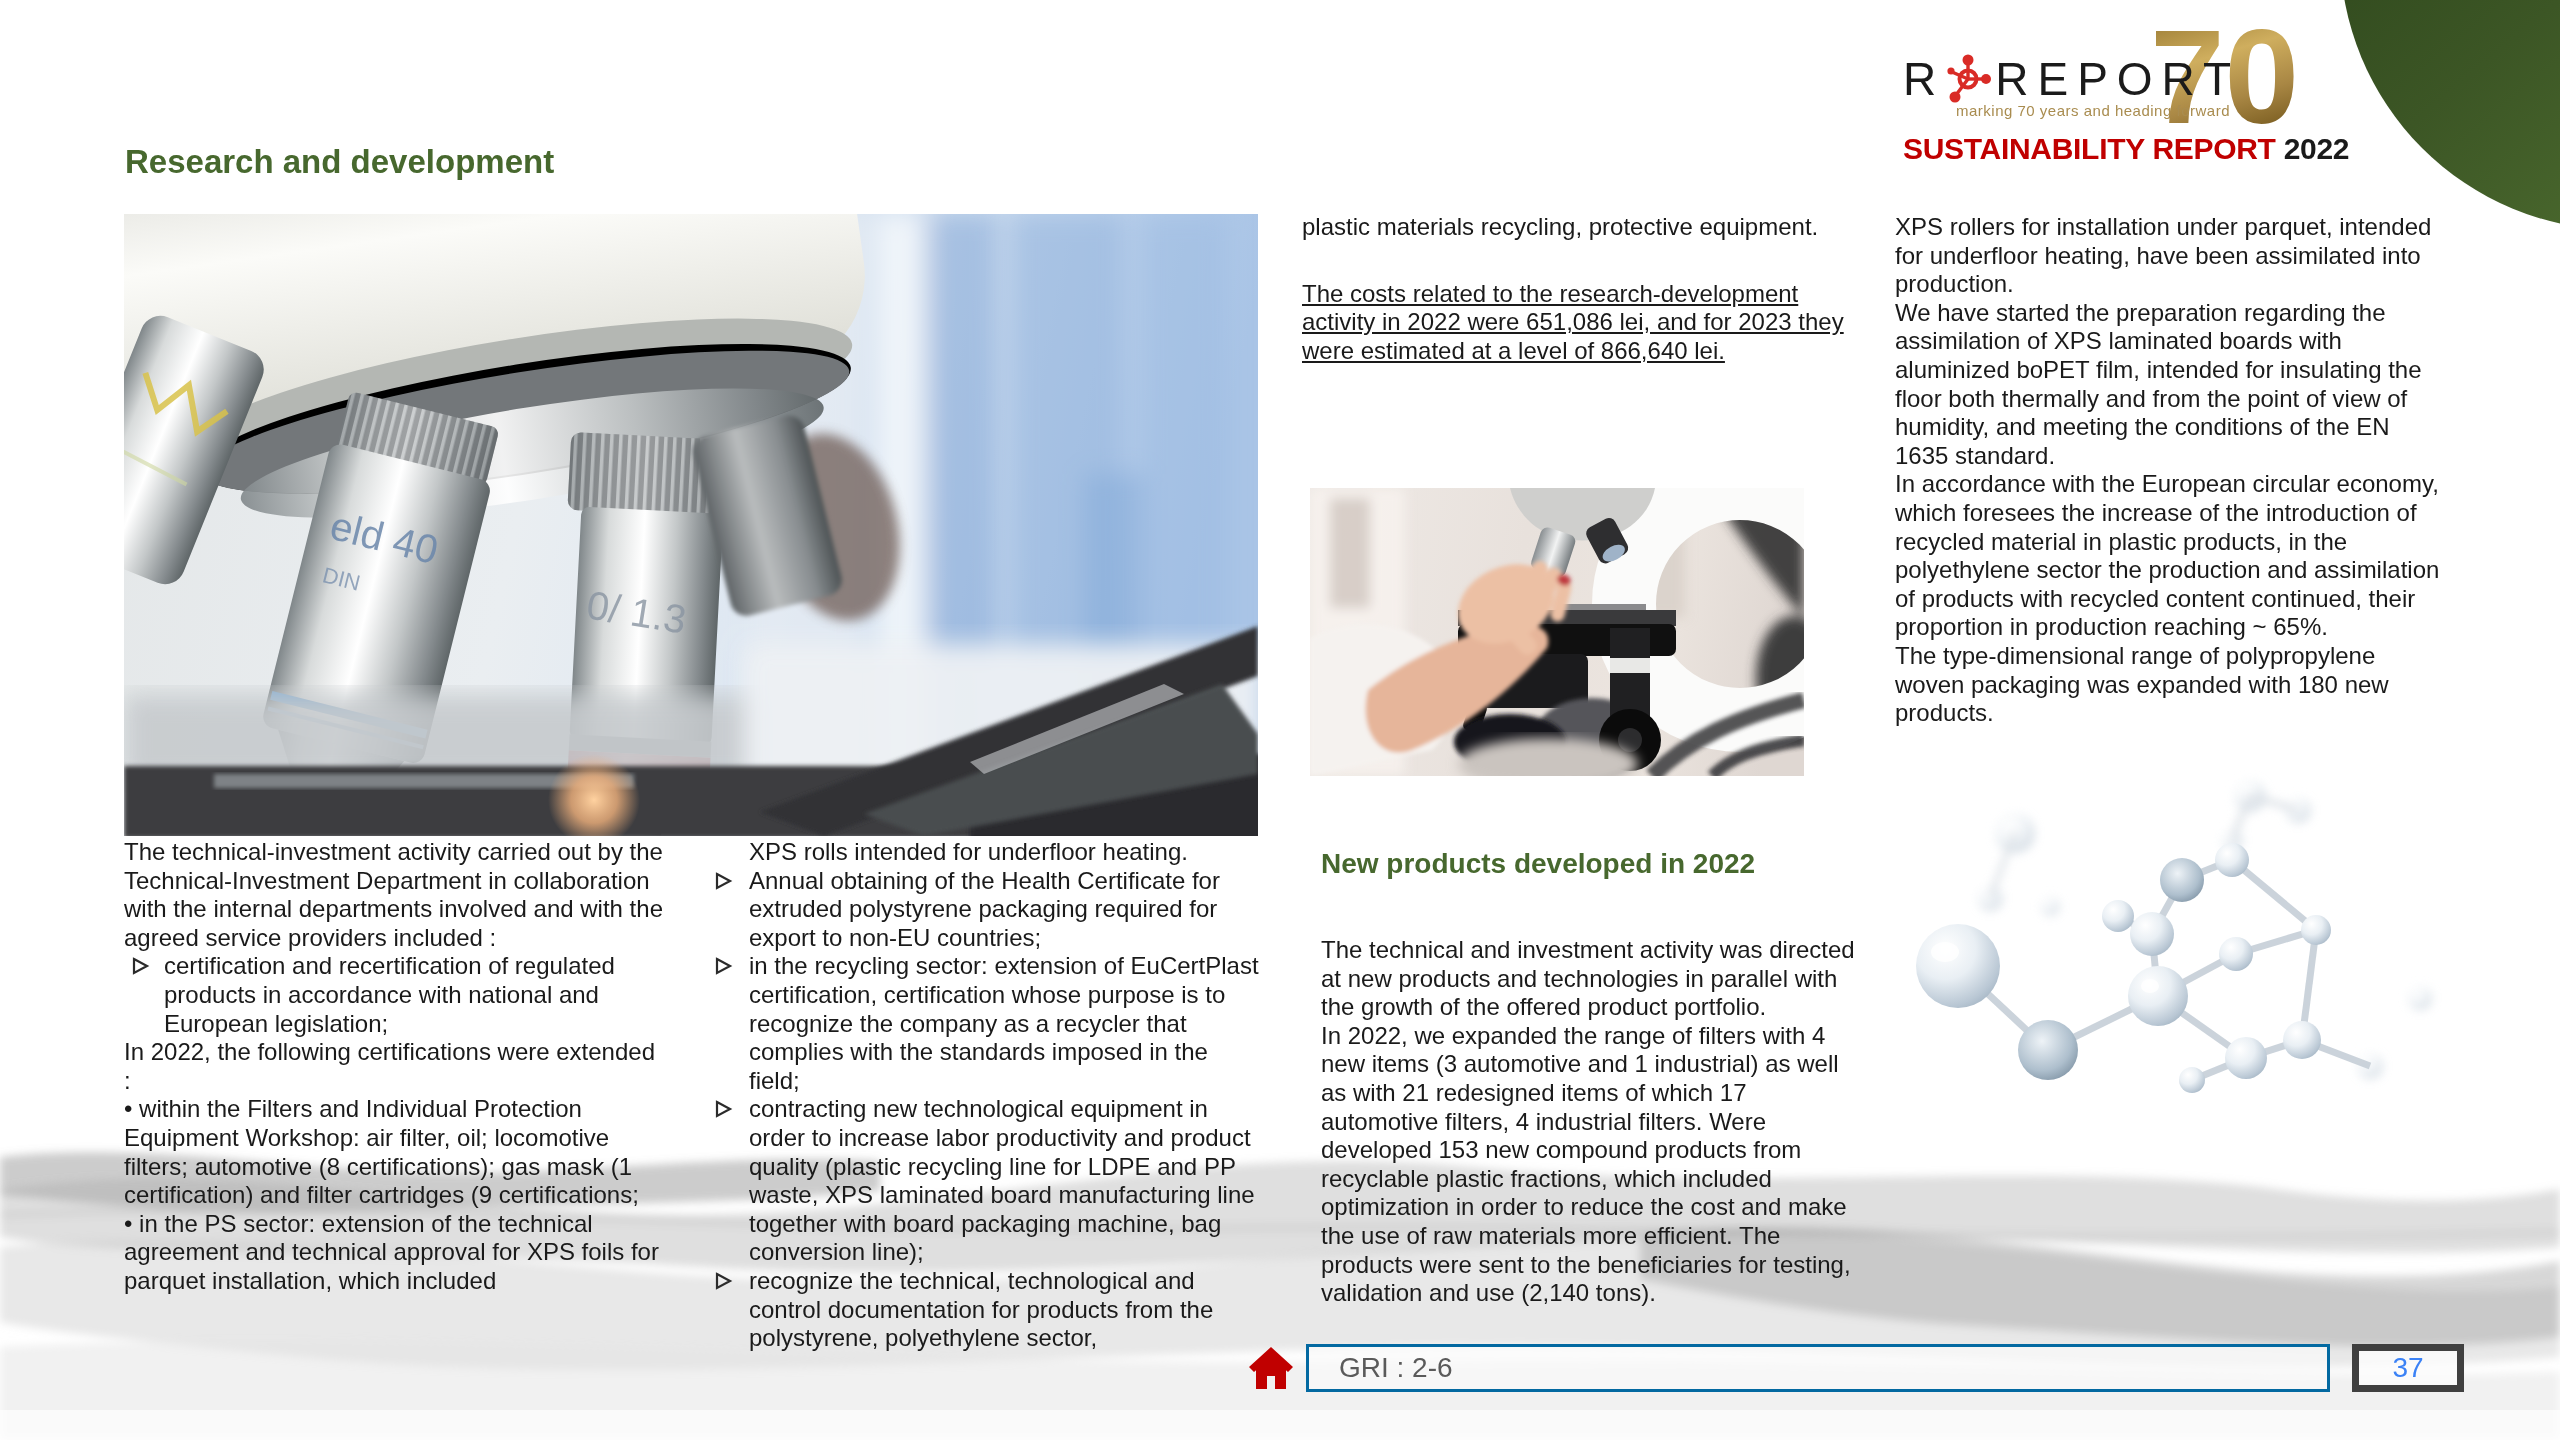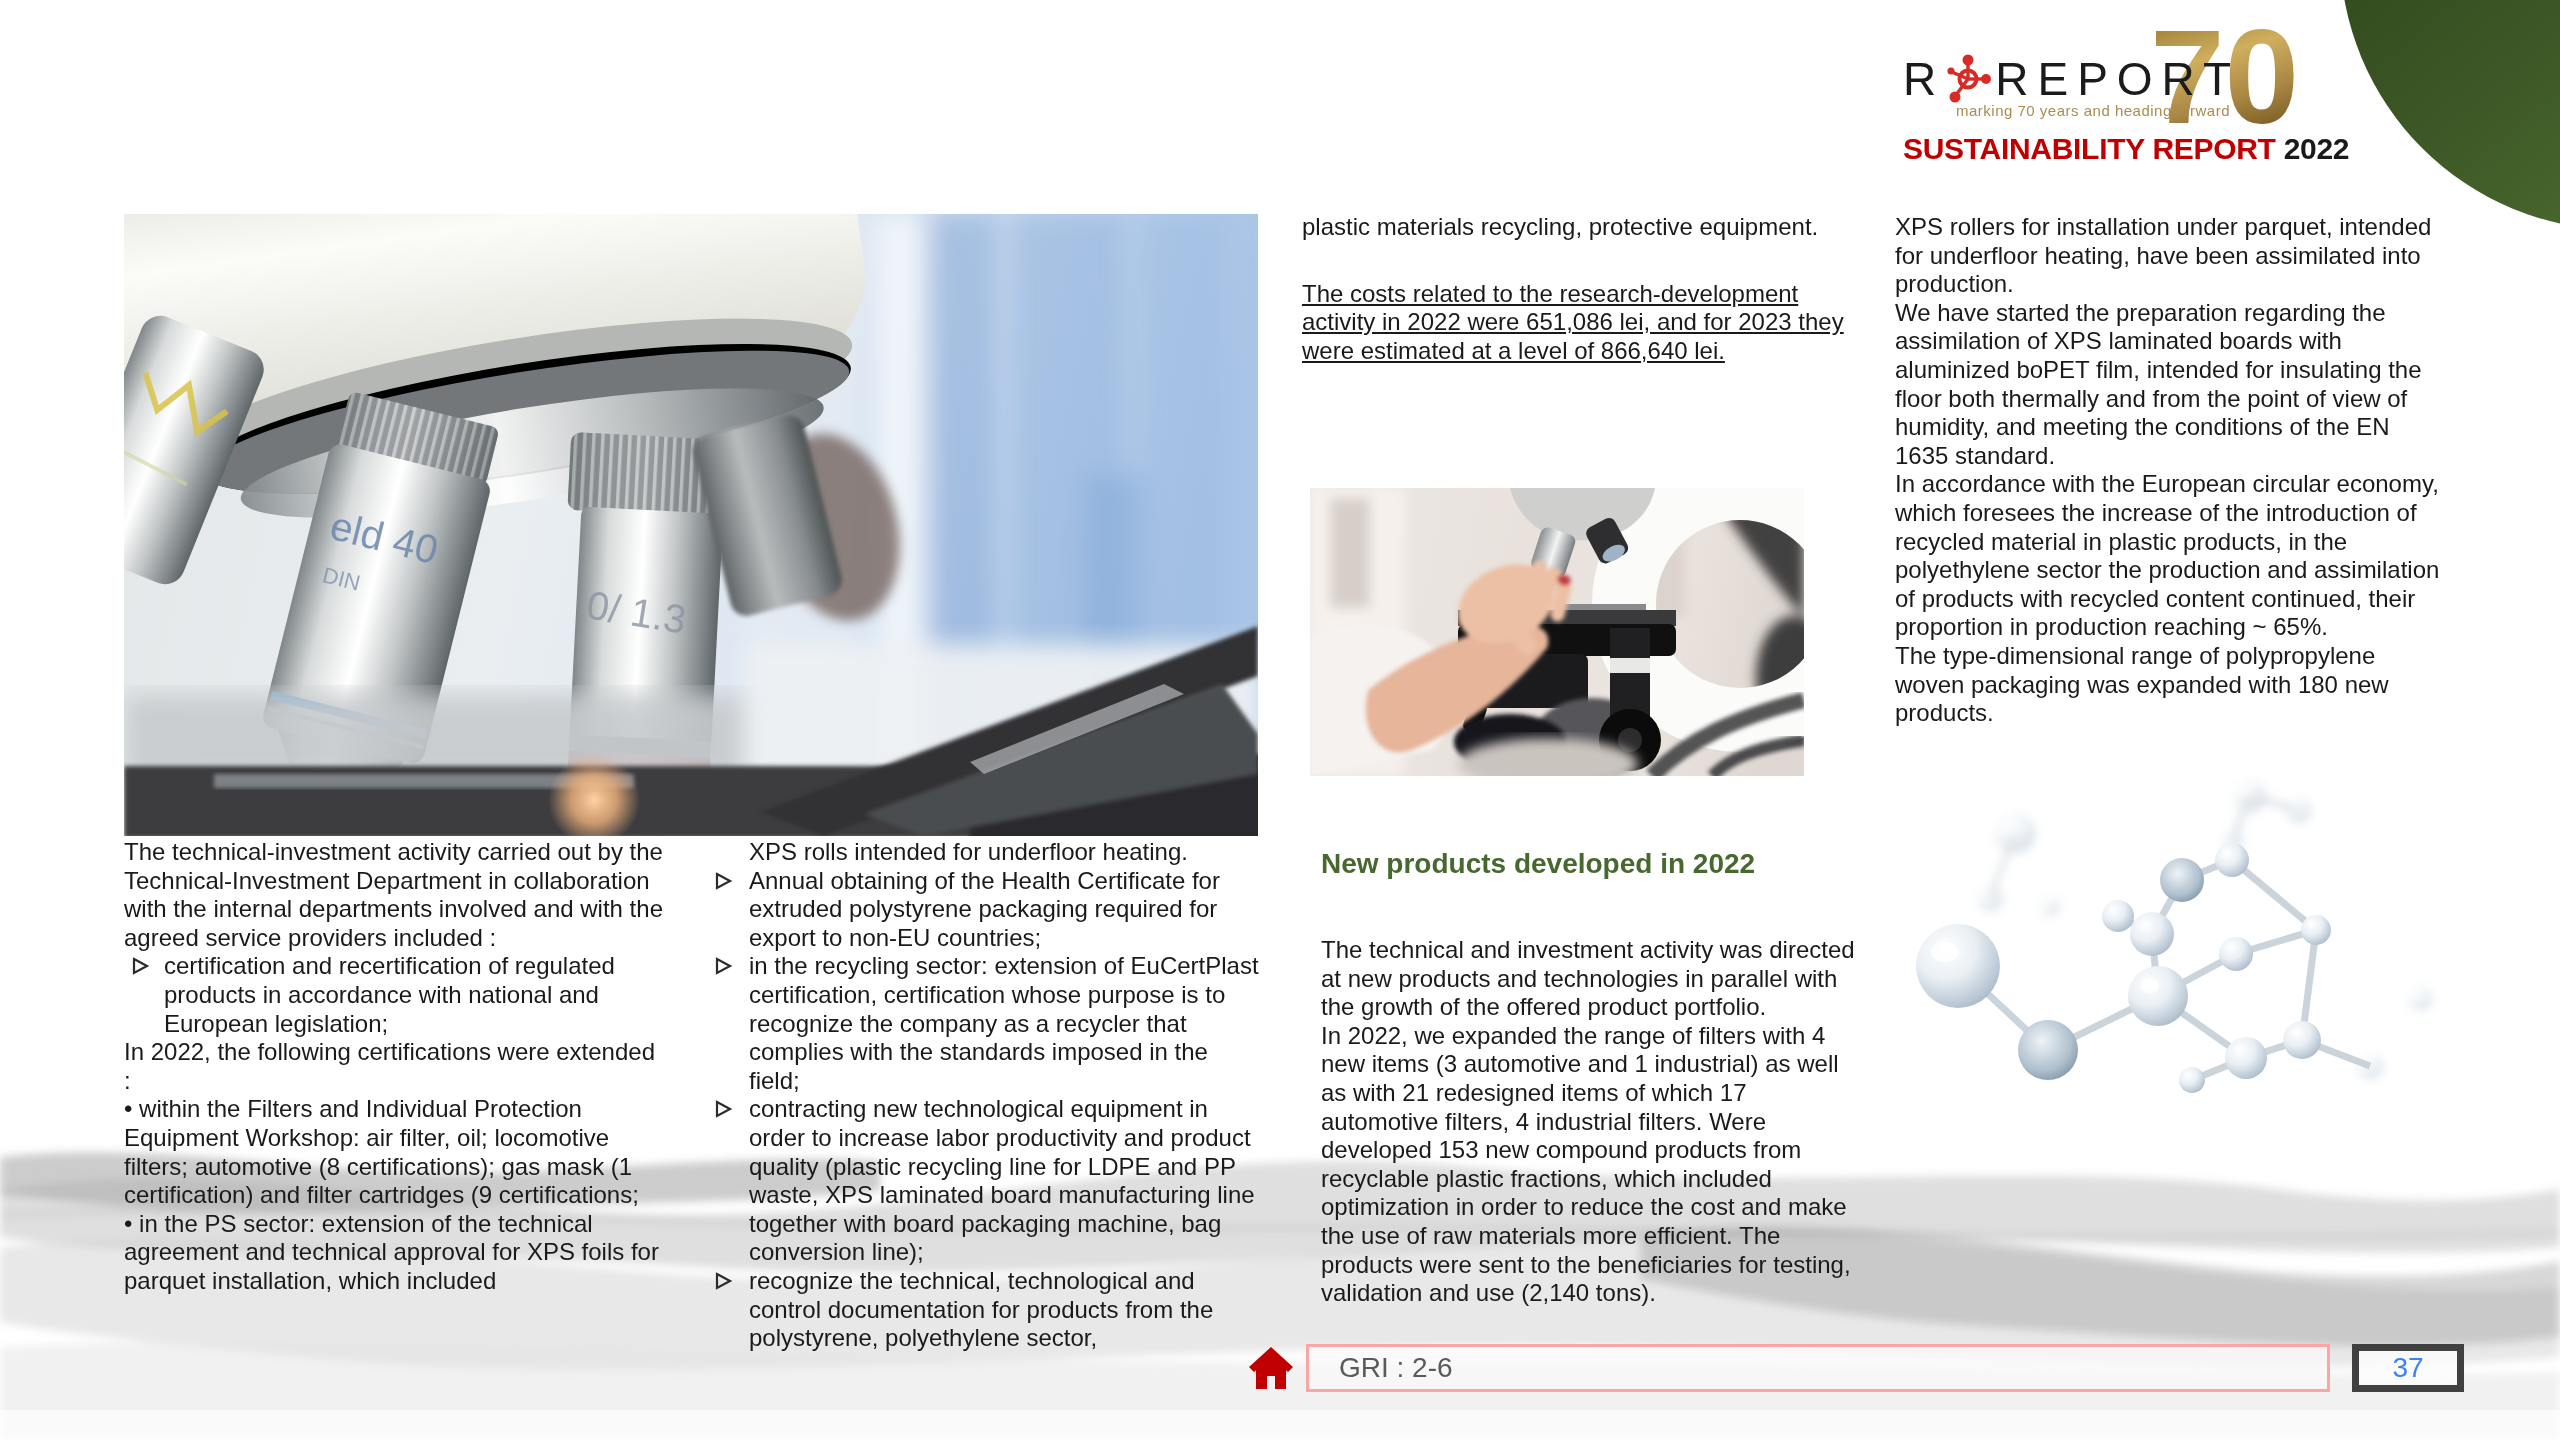--- a/index.html
+++ b/index.html
@@ -33,21 +33,21 @@
   #col3-body{left:1321px;top:936px;width:538px;}
   #col4{left:1895px;top:213px;width:553px;}
   
   #photo-main{left:124px;top:214px;width:1134px;height:622px;z-index:1;overflow:hidden;}
   #photo-mid{left:1310px;top:488px;width:494px;height:288px;z-index:1;overflow:hidden;}
   #photo-molecule{left:1900px;top:748px;width:565px;height:405px;z-index:1;}
   
   #waves{left:0;top:1095px;z-index:0;}
   
   #home-btn{left:1248px;top:1346px;width:46px;height:44px;z-index:3;cursor:pointer;}
-  #gri-box{left:1306px;top:1344px;width:1024px;height:48px;border:3px solid #fca5a5;
+  #gri-box{left:1306px;top:1344px;width:1024px;height:48px;border:3px solid #0369a1;
       background:rgba(250,250,250,.72);z-index:3;display:flex;align-items:center;padding-left:30px;
       font-size:28px;color:#5a5a5a;box-sizing:border-box;}
   #page-box{left:2352px;top:1344px;width:112px;height:48px;border:7px solid #404040;
       background:rgba(252,252,252,.8);z-index:3;display:flex;align-items:center;justify-content:center;
       font-size:28px;color:#3b82f6;box-sizing:border-box;}
 </style>
 </head>
 <body>
 
 <div id="page">
@@ -64,20 +64,21 @@
     <rect y="315" width="2560" height="30" fill="#ffffff" opacity="0.65"></rect>
     <defs>
         <filter id="wblur" x="-5%" y="-20%" width="110%" height="140%">
           <feGaussianBlur stdDeviation="4"></feGaussianBlur>
         </filter>
       </defs>
   </svg>
 
   <div id="corner-accent" class="abs"></div>
 
+  <div id="page-title" class="abs">Research and development</div>
 
   <div id="brand" class="abs">
     <svg id="badge70" width="190" height="125" viewBox="0 0 190 125">
       <defs>
         <linearGradient id="goldLG" x1="0" y1="0" x2="0.3" y2="1">
           <stop offset="0" stop-color="#8a6b27"></stop>
             <stop offset="0.45" stop-color="#cfae5e"></stop>
           <stop offset="0.75" stop-color="#a98744"></stop>
             <stop offset="1" stop-color="#7c5f22"></stop>
         </linearGradient>

